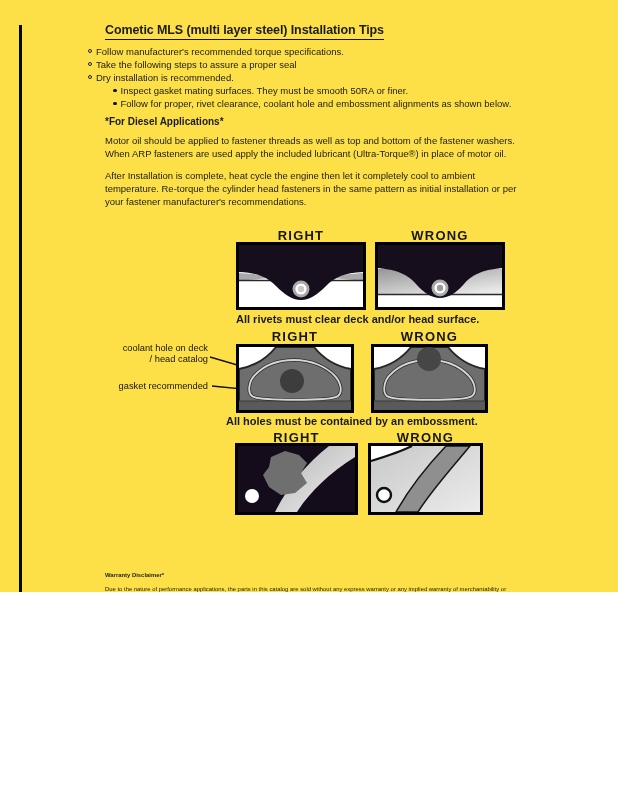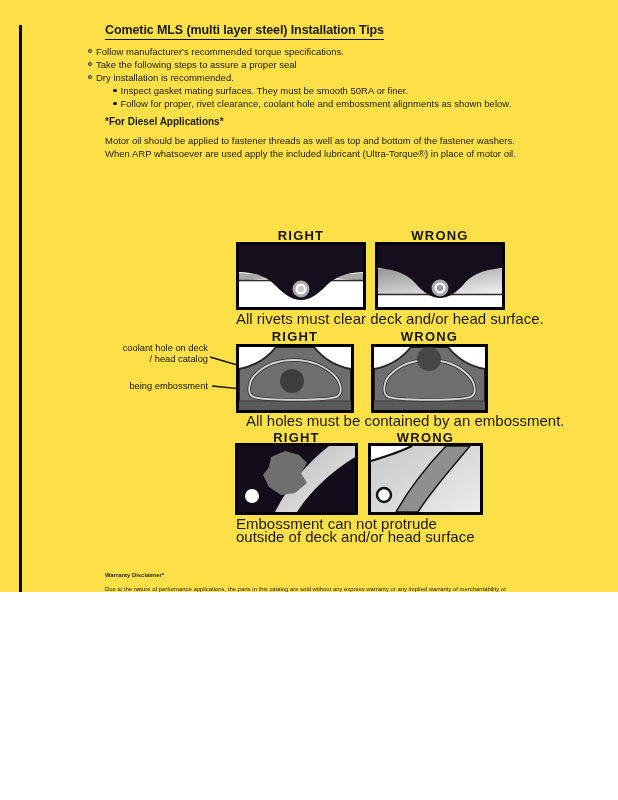--- a/index.html
+++ b/index.html
@@ -22,21 +22,21 @@
 
   .diesel-h { position:absolute; left:105px; top:116px; font-size:10px; font-weight:bold; }
   .para { position:absolute; left:105px; width:416px; font-size:9.5px; line-height:13px; }
   .p1 { top:134px; }
   .p2 { top:169px; }
   .p3 { top:212px; }
 
   .dg-h { position:absolute; font-size:13px; font-weight:600; letter-spacing:1.2px; text-align:center; color:#161616; }
   .dg-panel { position:absolute; }
   .dg-panel svg { display:block; width:100%; height:100%; }
-  .dg-cap { position:absolute; font-size:15px; font-weight:normal; line-height:12.5px; white-space:nowrap; }
+  .dg-cap { position:absolute; font-size:11px; font-weight:bold; line-height:12.5px; white-space:nowrap; }
   .dg-cap.wrap { white-space:normal; }
 
   .call-label { position:absolute; font-size:9.3px; line-height:11px; text-align:right; color:#141414; }
   .leader-svg { position:absolute; left:205px; top:348px; width:100px; height:50px; }
 
   .legal { position:absolute; left:105px; top:572px; width:412px; font-size:5.9px; line-height:7.3px; color:#222; }
   .legal .lh { font-weight:bold; }
   .legal p { margin:0; }
   .legal p.gap { margin-top:6.5px; }
 
@@ -68,21 +68,22 @@
       <span class="sb-dot"></span>
       <span>Inspect gasket mating surfaces.  They must be smooth 50RA or finer.</span>
     </div>
     <div class="sb-line">
       <span class="sb-dot"></span>
       <span>Follow for proper, rivet clearance, coolant hole and embossment alignments as shown below.</span>
     </div>
   </div>
 
   <div class="diesel-h">*For Diesel Applications*</div>
-  <div class="para p1">Motor oil should be applied to fastener threads as well as top and bottom of the fastener washers. When ARP whatsoever are used apply the included lubricant (Ultra-Torque®) in place of motor oil.</div>
+  <div class="para p1">Motor oil should be applied to fastener threads as well as top and bottom of the fastener washers. When ARP fasteners are used apply the included lubricant (Ultra-Torque®) in place of motor oil.</div>
+  <div class="para p2">After Installation is complete, heat cycle the engine then let it completely cool to ambient temperature. Re-torque the cylinder head fasteners in the same pattern as initial installation or per your fastener manufacturer's recommendations.</div>
 
   <div class="dg-h" style="left:236px; top:228px; width:130px;">RIGHT</div>
   <div class="dg-h" style="left:375px; top:228px; width:130px;">WRONG</div>
 
   <div class="dg-panel" style="left:236px; top:242px; width:130px; height:68px;">
     <svg viewBox="0 0 130 68">
       <rect width="130" height="68" fill="#ffffff"></rect>
       <polygon points="3,31 48,34.5 3,39" fill="#a9a9a9"></polygon>
       <polygon points="127,31 82,34.5 127,39" fill="#a9a9a9"></polygon>
       <line x1="3" y1="38.5" x2="127" y2="38.5" stroke="#2a2a2a" stroke-width="1.6"></line>
@@ -110,21 +111,21 @@
       <circle cx="65" cy="46" r="3.2" fill="#9b9b9b"></circle>
       <rect x="1.5" y="1.5" width="127" height="65" fill="none" stroke="#000" stroke-width="3"></rect>
     </svg>
   </div>
   <div class="dg-cap" style="left:236px; top:313px;">All rivets must clear deck and/or head surface.</div>
 
   <div class="dg-h" style="left:236px; top:329px; width:118px;">RIGHT</div>
   <div class="dg-h" style="left:371px; top:329px; width:117px;">WRONG</div>
 
   <div class="call-label" style="left:118px; top:343px; width:90px;">coolant hole on deck / head catalog</div>
-  <div class="call-label" style="left:108px; top:381px; width:100px;">being embossment</div>
+  <div class="call-label" style="left:108px; top:381px; width:100px;">gasket recommended</div>
   <svg class="leader-svg" viewBox="0 0 100 50">
     <line x1="5" y1="9" x2="87" y2="33" stroke="#111" stroke-width="1.4"></line>
     <line x1="7" y1="38" x2="57" y2="43" stroke="#111" stroke-width="1.4"></line>
   </svg>
 
   <div class="dg-panel" style="left:236px; top:344px; width:118px; height:69px;">
     <svg viewBox="0 0 118 69">
       <rect width="118" height="69" fill="#ffffff"></rect>
       <path d="M3 25 C 20 22 32 13 40 3 L78 3 C 86 13 98 22 115 25 L115 66 H3 Z" fill="#6e6e6e" stroke="#262626" stroke-width="2"></path>
       <rect x="3" y="57" width="112" height="9" fill="#5a5a5a"></rect>
@@ -140,21 +141,21 @@
       <rect width="117" height="69" fill="#ffffff"></rect>
       <path d="M3 25 C 20 22 32 13 40 3 L77 3 C 85 13 97 22 114 25 L114 66 H3 Z" fill="#6e6e6e" stroke="#262626" stroke-width="2"></path>
       <rect x="3" y="57" width="111" height="9" fill="#5a5a5a"></rect>
       <line x1="3" y1="57" x2="114" y2="57" stroke="#3a3a3a" stroke-width="1"></line>
       <path d="M16 52 C 11 48 13 36 20 30 C 28 22 40 16 58 16 C 76 16 89 23 97 31 C 104 38 106 48 101 52 C 95 57 22 57 16 52 Z" fill="none" stroke="#2c2c2c" stroke-width="3.4"></path>
       <path d="M16 52 C 11 48 13 36 20 30 C 28 22 40 16 58 16 C 76 16 89 23 97 31 C 104 38 106 48 101 52 C 95 57 22 57 16 52 Z" fill="none" stroke="#d6d6d6" stroke-width="1.8"></path>
       <circle cx="58" cy="15" r="12" fill="#464646"></circle>
       <rect x="1.5" y="1.5" width="114" height="66" fill="none" stroke="#000" stroke-width="3"></rect>
     </svg>
   </div>
-  <div class="dg-cap" style="left:246px; top:415px;">All holes must be contained by an embossment.</div>
+  <div class="dg-cap" style="left:226px; top:415px;">All holes must be contained by an embossment.</div>
 
   <div class="dg-h" style="left:235px; top:430px; width:123px;">RIGHT</div>
   <div class="dg-h" style="left:368px; top:430px; width:115px;">WRONG</div>
 
   <div class="dg-panel" style="left:235px; top:443px; width:123px; height:72px;">
     <svg viewBox="0 0 123 72">
       <defs>
         <linearGradient id="g3" x1="0" y1="0" x2="1" y2="1">
           <stop offset="0" stop-color="#b5b5b5"></stop>
             <stop offset="1" stop-color="#f0f0f0"></stop>
@@ -176,21 +177,20 @@
         </linearGradient>
       </defs>
       <rect width="115" height="72" fill="url(#g4)"></rect>
       <path d="M3 3 L44 3 C 32 9 16 14 3 18 Z" fill="#ffffff"></path>
       <path d="M3 18 C 16 14 32 9 44 3" fill="none" stroke="#111" stroke-width="2"></path>
       <path d="M78 3 L102 3 C 83 26 63 48 50 69 L 28 69 C 42 44 60 22 78 3 Z" fill="#8f8f8f" stroke="#161616" stroke-width="1.5"></path>
       <circle cx="16" cy="52" r="7" fill="#ffffff" stroke="#111" stroke-width="2.4"></circle>
       <rect x="1.5" y="1.5" width="112" height="69" fill="none" stroke="#000" stroke-width="3"></rect>
     </svg>
   </div>
-  <div class="dg-cap wrap" style="left:236px; top:518px; width:240px;">Embossment can not protrude outside of deck and/or head surface</div>
 
   <div class="legal">
     <p class="lh">Warranty Disclaimer*</p>
     <p class="gap">Due to the nature of performance applications, the parts in this catalog are sold without any express warranty or any implied warranty of merchantability or fitness for a particular purpose.  Cometic Gasket Inc., shall not, under any circumstances, be liable for any special, incidental or consequential damages, including, person, party or property, but not limited to, damage, or loss of property or equipment, loss of profits or revenue, cost of purchased or replacement goods, or claims of customers of the purchase, which may arise and/or result from sale, installation or use of these parts.  Installation of these parts could adversely affect the motor manufacturers warranty coverage.</p>
     <p class="gap">VENUE-The agreed upon venue, in the event of dispute whatsoever between the parties, whether instituted by either party, including, but not limited to, contract terms, payment terms, delivery, type, defects, sufficiency of product, shall be the Court of Common Pleas, Lake County, Ohio or the Painesville Municipal Court, Lake County, Ohio, depending on the amount in controversy.</p>
     <p>This agreement shall be governed by and construed under the laws of the State of Ohio.</p>
     <p class="gap">All prices and terms are subject to change without notice.</p>
     <p class="gap">Terms COD- Secured with a completed dealer/jobber application on File, COD-Company check with a current credit card number on file.  Open accounts may be established by well rated firms.  A credit application is available upon request.  Open accounts are due payable Net 30 days from date of invoice.  No statement will be sent.  If an account becomes 60 or more days past due, it is subject to being placed on credit hold.  No orders will be shipped or new orders accepted until past due balance is paid.  If an account becomes 90 or more days past due, it is subject to being placed for collections.  All costs of collection are the responsibility of the customer, including attorney fees, court costs, and other expenses of litigation.</p>
     <p class="gap">Returns- Authorized (RGA) must be obtained in advance on all returns.  A packing slip or invoice number must accompany the merchandise.  No returns after 30 days from invoice date.  All returns are subject to a 25% restocking charge.  All custom designed and custom manufactured gaskets are non-returnable.</p>
     <p class="gap">Only catalog parts are returnable.</p>

